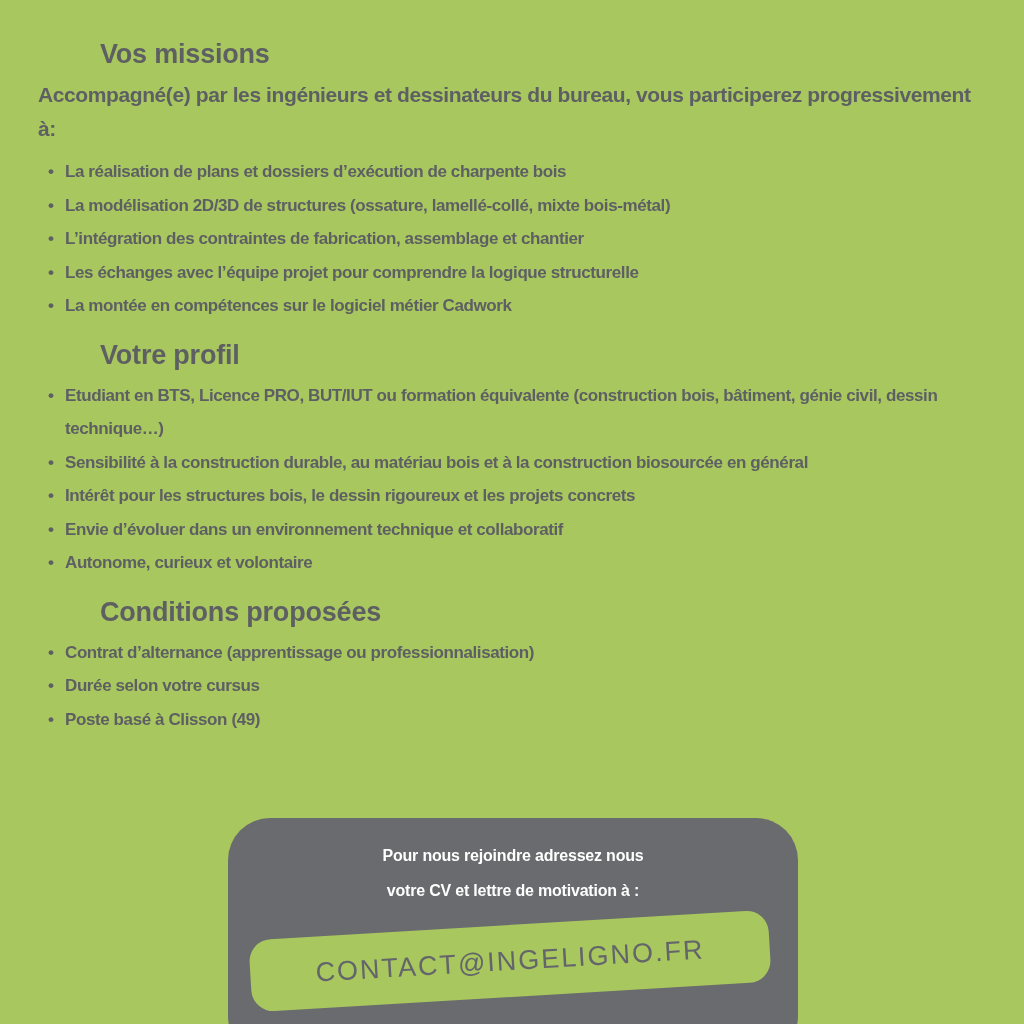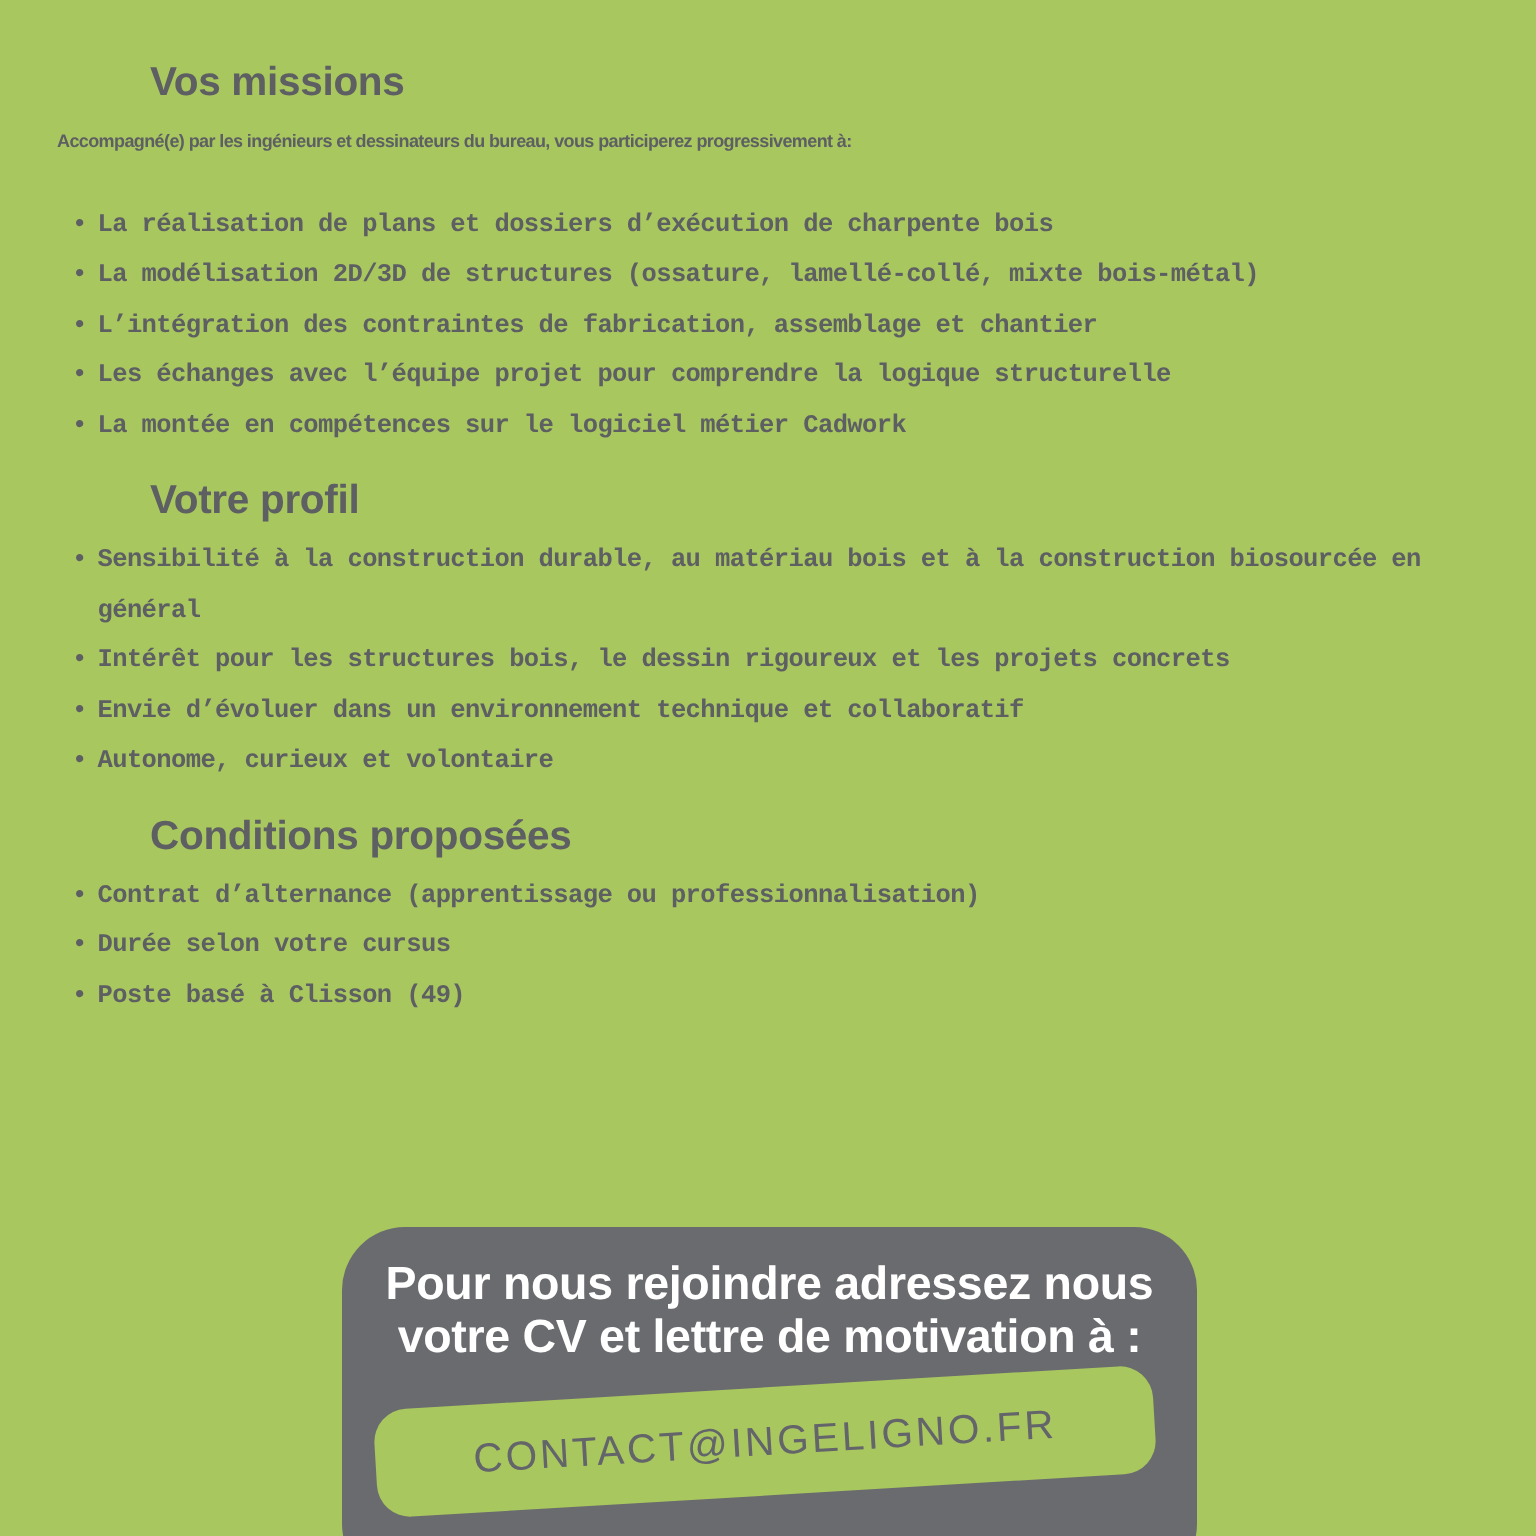--- a/index.html
+++ b/index.html
@@ -19,25 +19,25 @@
     color:var(--text);
     font-weight:bold;
   }
   .content{padding:38px 34px 0 38px;}
   .sec-title{
     font-size:27px;line-height:32px;font-weight:bold;
     margin:0 0 8px 62px;letter-spacing:-0.2px;
   }
   .sec-title.mt{margin-top:16px;}
   .intro,.note{
-    font-size:12px;line-height:33.5px;letter-spacing:-0.4px;
+    font-size:21px;line-height:33.5px;letter-spacing:-0.4px;
     margin:0;
   }
   ul.bullets{
-    list-style:none;margin:22px 0 0 0;padding:0 0 0 27px;font-family:Liberation Mono, monospace;
+    list-style:none;margin:10px 0 0 0;padding:0 0 0 27px;
   }
   ul.bullets.tight{margin-top:8px;}
   ul.bullets li{
     position:relative;
     font-size:17px;line-height:33.5px;letter-spacing:-0.4px;
   }
   ul.bullets li::before{
     content:"\2022";
     position:absolute;left:-17px;top:0;
     font-size:17px;
@@ -45,21 +45,21 @@
   .contact-panel{
     position:absolute;left:228px;top:818px;
     width:570px;height:240px;
     background:var(--panel);
     border-radius:42px;
   }
   .contact-panel .panel-text{
     margin:20px 10px 0 10px;
     text-align:center;
     color:var(--panel-text);
-    font-size:31px;line-height:35px;letter-spacing:-0.2px;
+    font-size:16px;line-height:35px;letter-spacing:-0.2px;
   }
   .email-badge{
     position:absolute;left:250px;top:925px;
     width:520px;height:72px;
     background:var(--badge-bg);
     border-radius:22px;
     transform:rotate(-3.4deg);
     display:flex;align-items:center;justify-content:center;
     cursor:pointer;
   }
@@ -79,20 +79,21 @@
   <ul class="bullets">
     <li>La réalisation de plans et dossiers d’exécution de charpente bois</li>
     <li>La modélisation 2D/3D de structures (ossature, lamellé-collé, mixte bois-métal)</li>
     <li>L’intégration des contraintes de fabrication, assemblage et chantier</li>
     <li>Les échanges avec l’équipe projet pour comprendre la logique structurelle</li>
     <li>La montée en compétences sur le logiciel métier Cadwork</li>
   </ul>
 
   <h1 class="sec-title mt">Votre profil</h1>
   <ul class="bullets tight">
+    <li>Etudiant en BTS, Licence PRO, BUT/IUT ou formation équivalente (construction bois, bâtiment, génie civil, dessin technique…)</li>
     <li>Sensibilité à la construction durable, au matériau bois et à la construction biosourcée en général</li>
     <li>Intérêt pour les structures bois, le dessin rigoureux et les projets concrets</li>
     <li>Envie d’évoluer dans un environnement technique et collaboratif</li>
     <li>Autonome, curieux et volontaire</li>
   </ul>
 
   <h1 class="sec-title mt">Conditions proposées</h1>
   <ul class="bullets tight">
     <li>Contrat d’alternance (apprentissage ou professionnalisation)</li>
     <li>Durée selon votre cursus</li>

